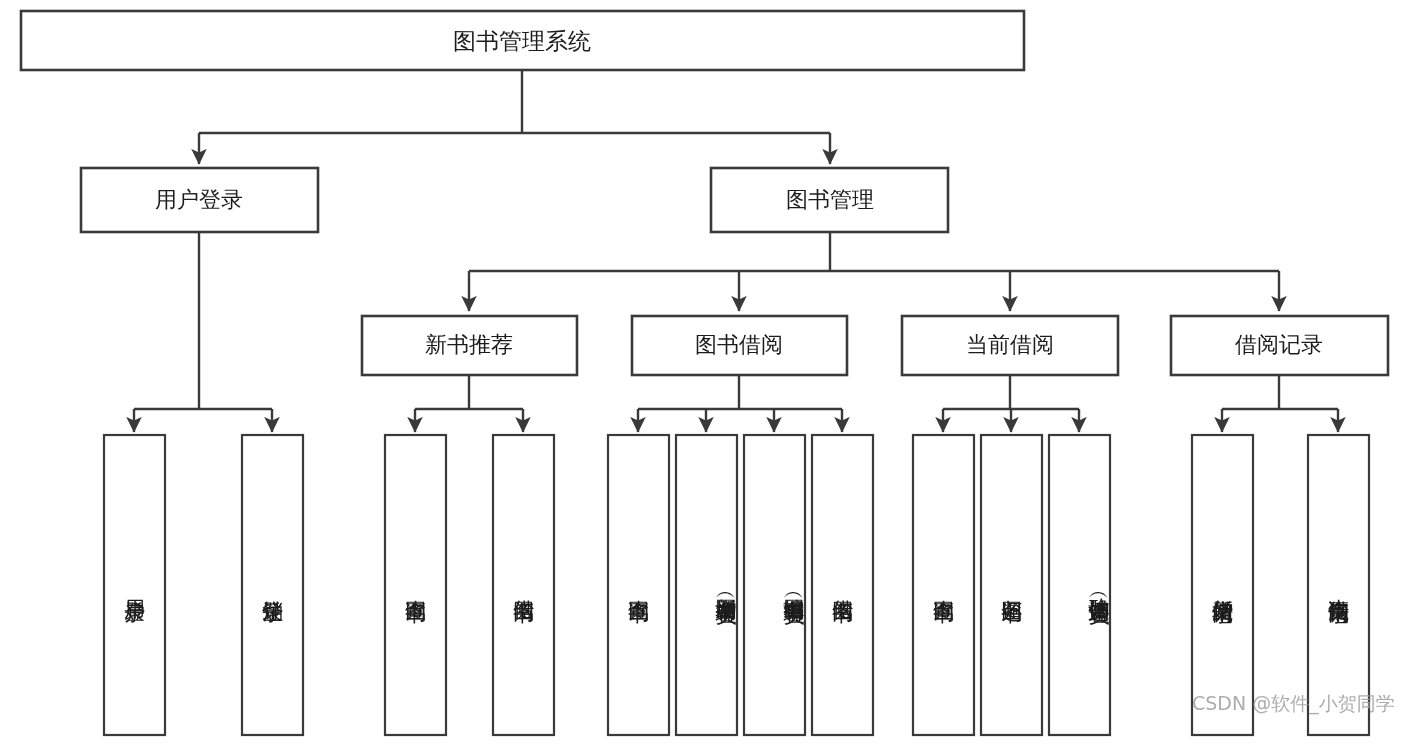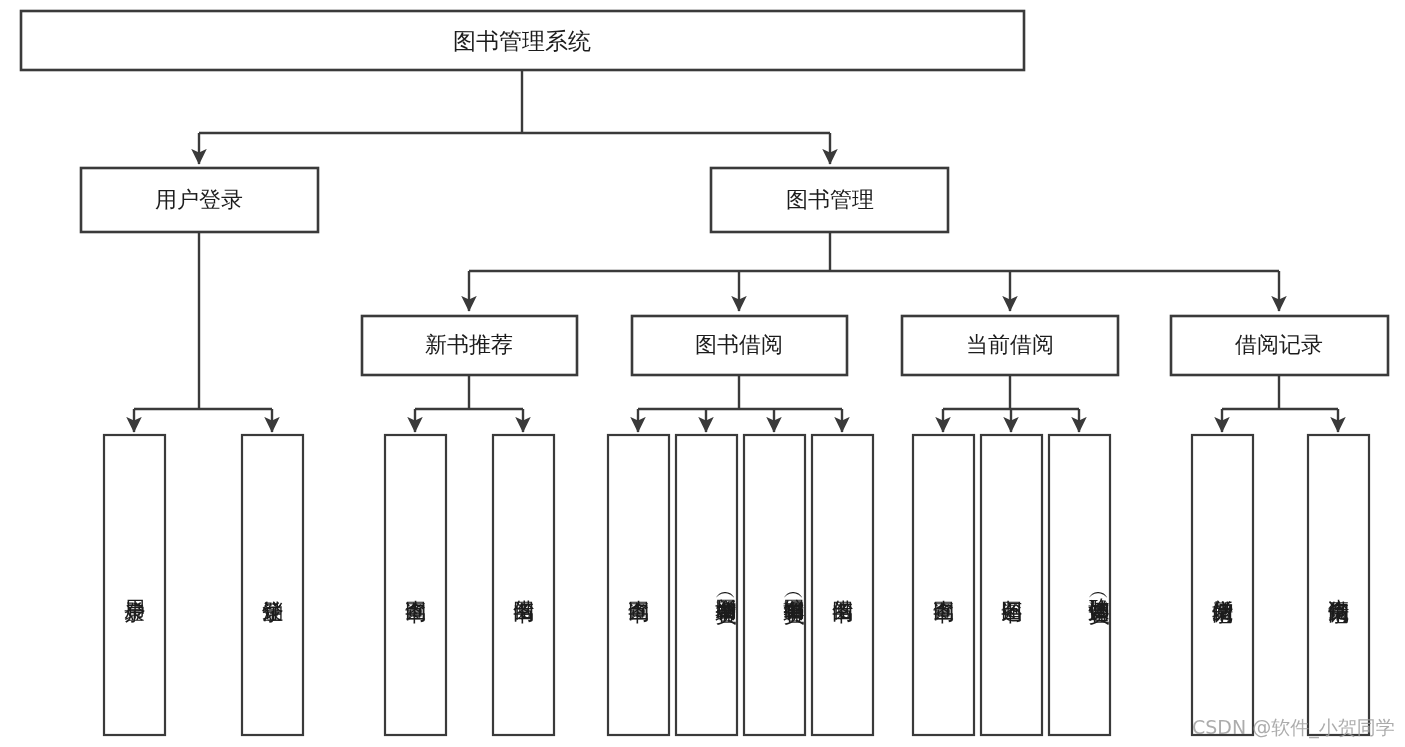--- a/index.html
+++ b/index.html
@@ -211,15 +211,15 @@
   <div class="vlabel" style="left:744px; top:438px; width:61px; height:295px; align-items:flex-start;">编辑图书（管理员）</div>
   <div class="vlabel" style="left:812px; top:435px; width:61px; height:300px;">借阅图书</div>
 
   <div class="vlabel" style="left:913px; top:435px; width:61px; height:300px;">查询图书</div>
   <div class="vlabel" style="left:981px; top:435px; width:61px; height:300px;">归还图书</div>
   <div class="vlabel" style="left:1049px; top:438px; width:61px; height:295px; align-items:flex-start;">确认归还（管理员）</div>
 
   <div class="vlabel" style="left:1192px; top:435px; width:61px; height:300px;">新增借阅记录</div>
   <div class="vlabel" style="left:1308px; top:435px; width:61px; height:300px;">查询借阅记录</div>
 
-  <div class="watermark" style="left:1192px; top:715px;text-align:right;">CSDN @软件_小贺同学</div>
+  <div class="watermark" style="left:1192px; top:691px;text-align:right;">CSDN @软件_小贺同学</div>
 
 </div>
 
 </body></html>

